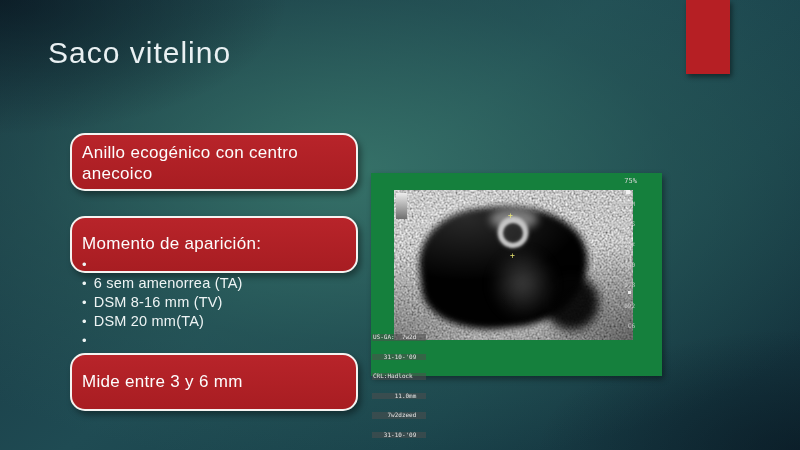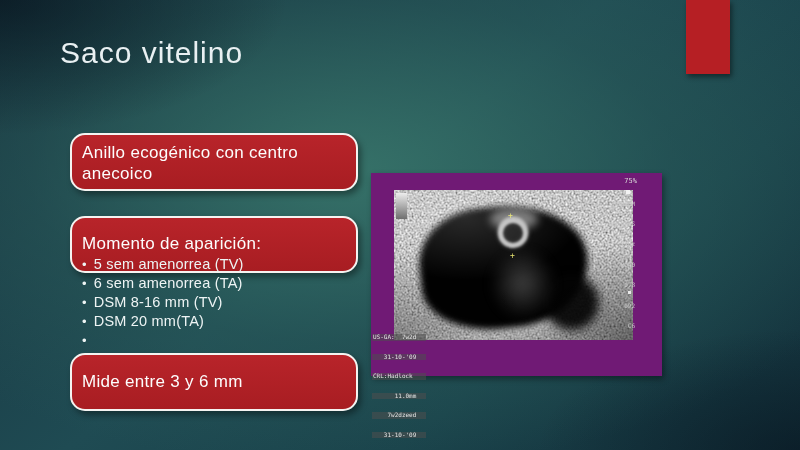--- a/index.html
+++ b/index.html
@@ -8,21 +8,21 @@
     font-family:"Liberation Sans",sans-serif;
     background:
       radial-gradient(60% 50% at 0% 0%, rgba(4,14,24,0.60), rgba(0,0,0,0) 60%),
       radial-gradient(55% 45% at 100% 100%, rgba(4,14,24,0.45), rgba(0,0,0,0) 60%),
       radial-gradient(90% 85% at 44% 38%, rgba(58,120,108,0.85) 0%, rgba(44,95,92,0.45) 45%, rgba(0,0,0,0) 78%),
       linear-gradient(140deg, #152f3b 0%, #1f4b53 45%, #1a434b 70%, #122d38 100%);
   }
   .abs{position:absolute;}
   
   .title{
-    left:60px;top:36px;font-size:30px;font-weight:400;letter-spacing:1px;
+    left:48px;top:36px;font-size:30px;font-weight:400;letter-spacing:1px;
     color:#e9f0f2;
   }
   
   .accent{
     left:686px;top:0;width:44px;height:74px;background:#b61f24;
     box-shadow:2px 3px 5px rgba(0,0,0,0.45);
   }
   
   .box{
     left:70px;width:288px;border:2px solid #f5f3f1;border-radius:15px;
@@ -38,21 +38,21 @@
   .box3{top:353px;height:58px;align-items:center;}
   
   .bullets{left:82px;top:255px;width:290px;list-style:none;margin:0;padding:0;}
   .bullets li{
     font-size:14.5px;line-height:19px;color:#eef4f4;letter-spacing:0.2px;
     display:flex;gap:7px;align-items:baseline;
   }
   .bullets .dot{font-size:13px;}
   
   .us-frame{
-    left:371px;top:173px;width:291px;height:203px;background:#701a75;
+    left:371px;top:173px;width:291px;height:203px;background:#15803d;
     box-shadow:2px 3px 6px rgba(0,0,0,0.4);
   }
   .speckle-wrap{left:23px;top:17px;width:239px;height:150px;overflow:hidden;}
   .speckle-wrap svg{position:absolute;left:0;top:0;}
   .enhance{left:45px;top:118px;width:150px;height:30px;border-radius:50%;
     background:radial-gradient(rgba(235,235,235,0.65),rgba(0,0,0,0) 70%);filter:blur(4px);}
   .sac-main{left:26px;top:16px;width:168px;height:122px;background:#010101;
     border-radius:42% 58% 50% 50% / 48% 52% 58% 42%;transform:rotate(-6deg);filter:blur(3px);}
   .sac-ext{left:150px;top:85px;width:55px;height:55px;border-radius:50%;background:#040404;
     filter:blur(5px);opacity:0.92;}
@@ -92,21 +92,20 @@
   <span class="lbl">Anillo ecogénico con centro anecoico</span>
 </div>
 
 <div class="abs box box2">
   <span class="lbl">Momento de aparición:</span>
 </div>
 
 <ul class="abs bullets">
   <li>
       <span class="dot">•</span>
-      <span>5 sem amenorrea (TV)</span>
     </li>
   <li>
       <span class="dot">•</span>
       <span>6 sem amenorrea (TA)</span>
     </li>
   <li>
       <span class="dot">•</span>
       <span>DSM 8-16 mm (TV)</span>
     </li>
   <li>

